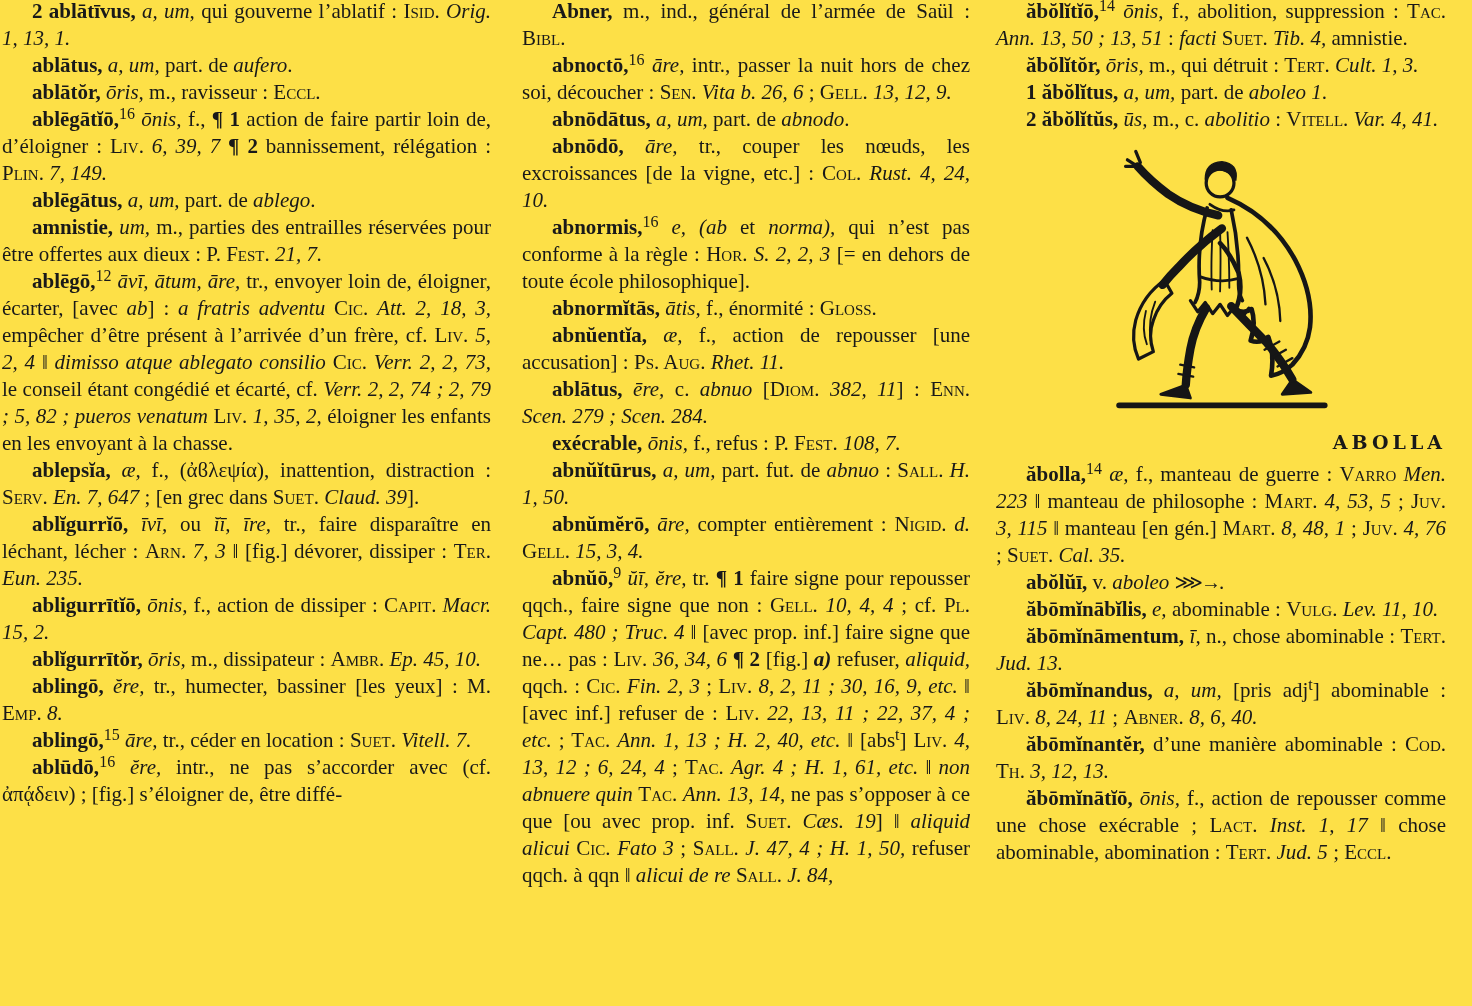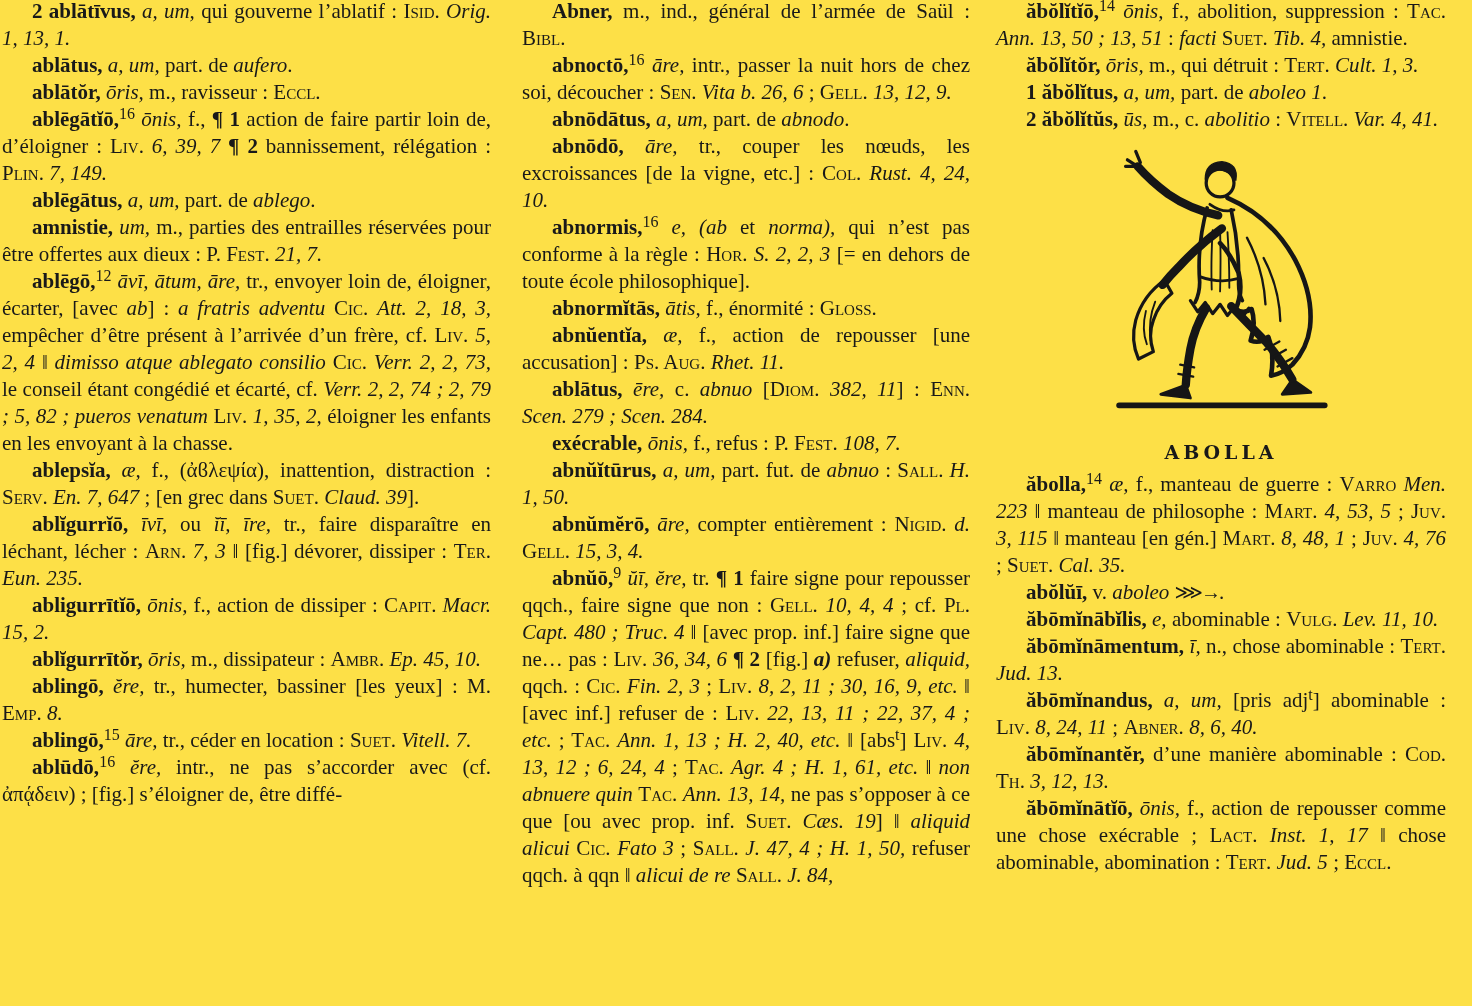--- a/index.html
+++ b/index.html
@@ -19,22 +19,23 @@
   }
   .seg-p{}
   .seg-b{font-weight:700;}
   .seg-i{font-style:italic;}
   .seg-bi{font-weight:700;font-style:italic;}
   .seg-sc{font-variant:small-caps;}
   .seg-sup{font-size:16px;vertical-align:7px;line-height:0;}
   .seg-arrow{letter-spacing:-2px;font-size:20px;}
   .figure-block{margin:12px 0 8px;text-align:center;text-indent:0;}
   .figure-caption{
-    font-weight:700;font-size:19px;letter-spacing:4px;margin-top:14px;
+    font-weight:700;font-size:19px;letter-spacing:4px;margin-top:4px;
     font-family:"DejaVu Serif","Liberation Serif",serif;
+    text-align:right;
   }
 </style>
 </head>
 <body>
 
 <div class="page">
   <div class="col col-1">
       <p class="entry"><span class="seg-b">2 ablātīvus, </span><span class="seg-i">a, um, </span><span class="seg-p">qui gouverne l’ablatif : </span><span class="seg-sc">Isid. </span><span class="seg-i">Orig. 1, 13, 1.</span></p>
       <p class="entry"><span class="seg-b">ablātus, </span><span class="seg-i">a, um, </span><span class="seg-p">part. de </span><span class="seg-i">aufero</span><span class="seg-p">.</span></p>
       <p class="entry"><span class="seg-b">ablātŏr, </span><span class="seg-i">ōris, </span><span class="seg-p">m., ravisseur : </span><span class="seg-sc">Eccl.</span></p>

